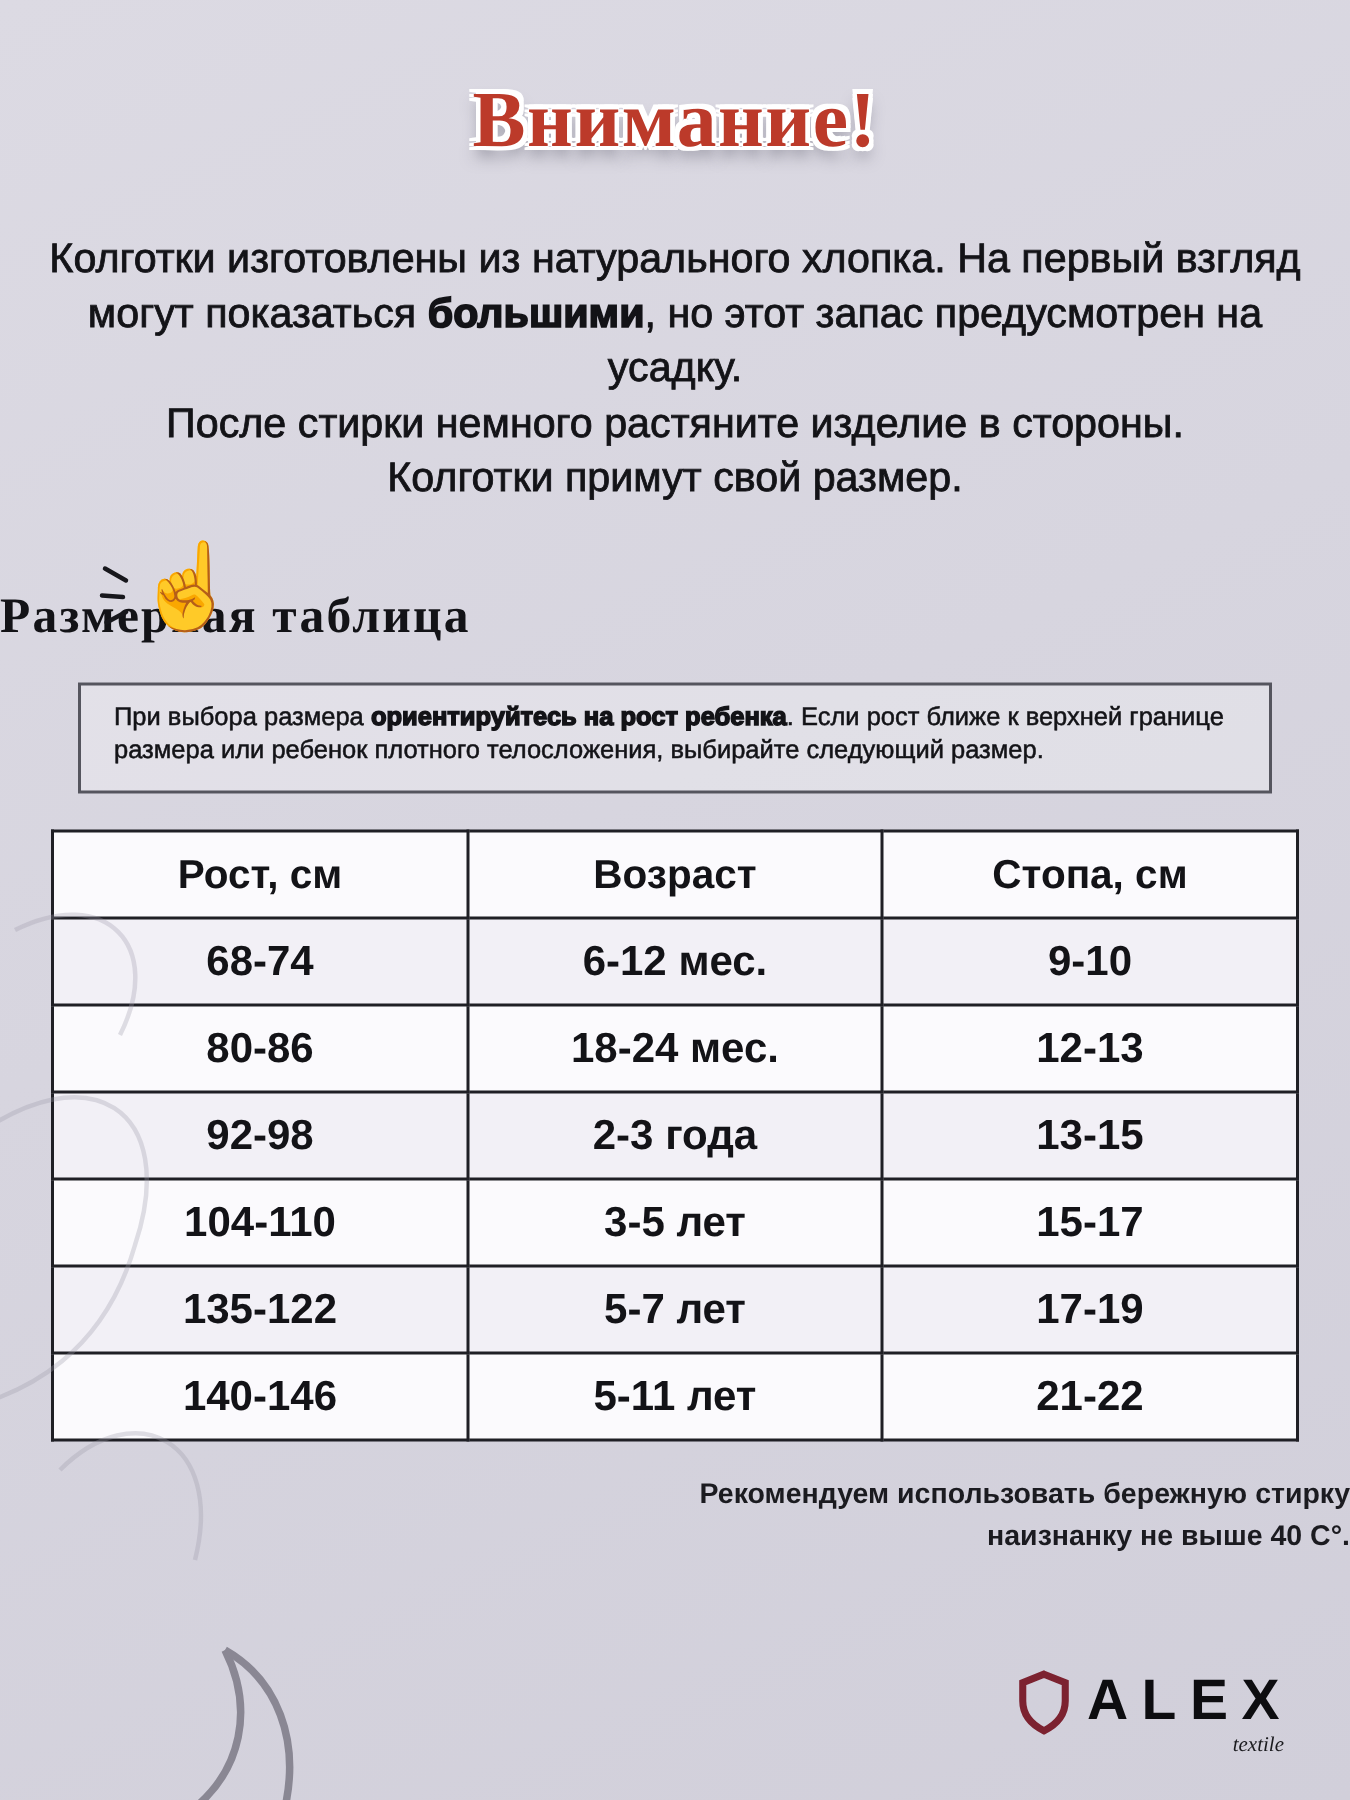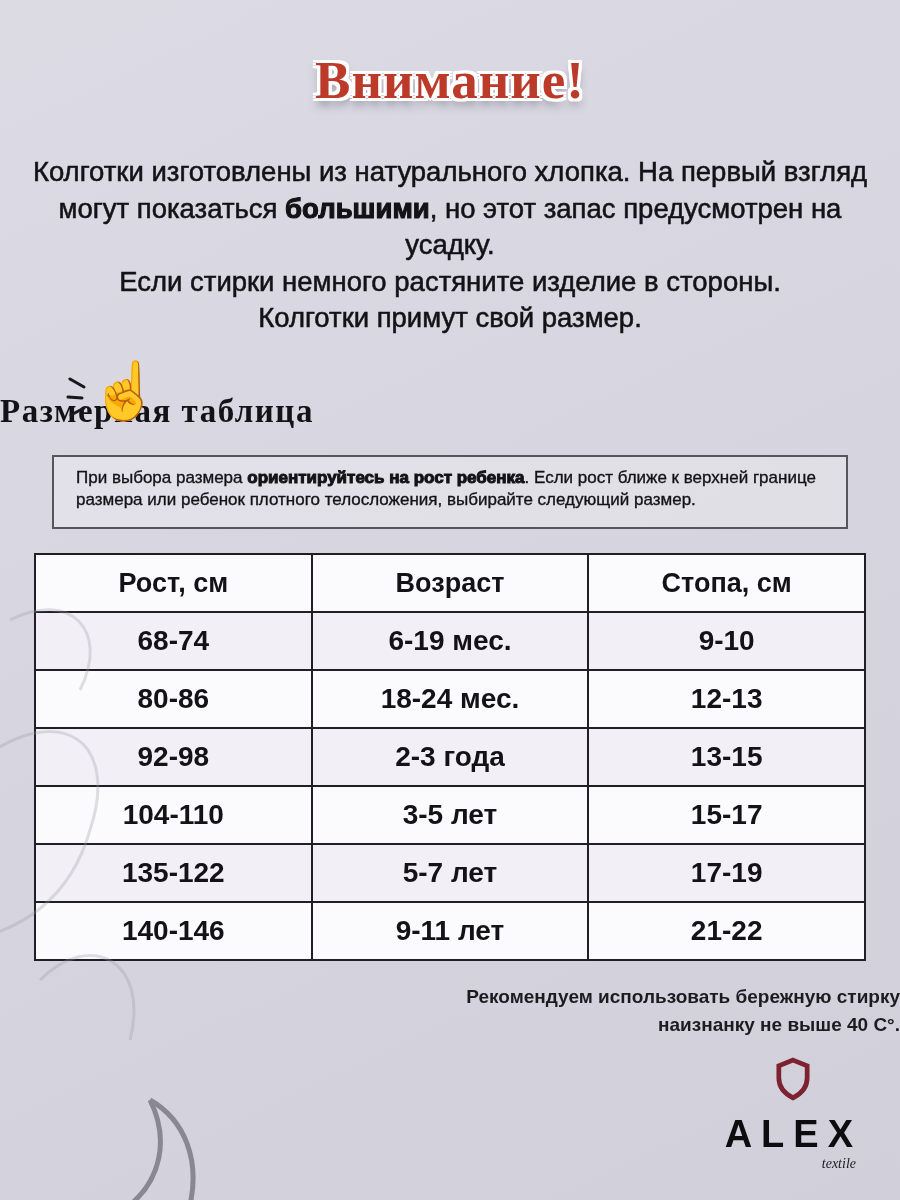--- a/index.html
+++ b/index.html
@@ -60,21 +60,21 @@
   tbody tr:nth-child(odd){background:#f2f0f6;}
   tbody tr:nth-child(even){background:#fbfafd;}
 
   
   .care{
     margin-top:22px;text-align:right;font-size:19px;font-weight:700;
     line-height:1.45;color:#1b1b20;
   }
 
   
-  .logo{position:absolute;right:38px;bottom:30px;display:flex;align-items:center;gap:12px;flex-direction:column;}
+  .logo{position:absolute;right:38px;bottom:30px;display:flex;gap:12px;}
   .brand-text{position:relative;padding-bottom:14px;}
   .brand-name{
     font-size:38px;font-weight:700;letter-spacing:9px;color:#0d0d10;
     font-family:"Liberation Sans",sans-serif;
   }
   .brand-sub{
     position:absolute;right:6px;bottom:-2px;font-size:14px;font-style:italic;
     font-family:"Liberation Serif",serif;color:#1a1a1e;
   }
 </style>
@@ -92,21 +92,21 @@
     <g fill="none" stroke="#4e4b59" stroke-width="5" opacity="0.55">
       <path d="M150 1100 C 170 1140, 160 1180, 130 1205"></path>
       <path d="M150 1100 C 185 1120, 200 1160, 190 1205"></path>
     </g>
   </svg>
 
   <div class="title">Внимание!</div>
 
   <div class="intro">
     <div><span>Колготки изготовлены из натурального хлопка. На первый взгляд могут показаться </span><b>большими</b><span>, но этот запас предусмотрен на усадку.</span></div>
-    <div>Если стирки немного растяните изделие в стороны.</div>
+    <div>После стирки немного растяните изделие в стороны.</div>
     <div>Колготки примут свой размер.</div>
   </div>
 
   <div class="heading-row">
     <div class="hand">
       <svg width="30" height="56" viewBox="0 0 30 56">
         <g stroke="#17171c" stroke-width="3" stroke-linecap="round" fill="none">
           <line x1="4" y1="8" x2="18" y2="16"></line>
           <line x1="2" y1="26" x2="16" y2="27"></line>
           <line x1="5" y1="44" x2="18" y2="37"></line>
@@ -126,21 +126,21 @@
       <thead>
         <tr>
           <th>Рост, см</th>
           <th>Возраст</th>
           <th>Стопа, см</th>
         </tr>
       </thead>
       <tbody>
         <tr>
           <td>68-74</td>
-          <td>6-19 мес.</td>
+          <td>6-12 мес.</td>
           <td>9-10</td>
         </tr>
         <tr>
           <td>80-86</td>
           <td>18-24 мес.</td>
           <td>12-13</td>
         </tr>
         <tr>
           <td>92-98</td>
           <td>2-3 года</td>
@@ -151,21 +151,21 @@
           <td>3-5 лет</td>
           <td>15-17</td>
         </tr>
         <tr>
           <td>135-122</td>
           <td>5-7 лет</td>
           <td>17-19</td>
         </tr>
         <tr>
           <td>140-146</td>
-          <td>9-11 лет</td>
+          <td>5-11 лет</td>
           <td>21-22</td>
         </tr>
       </tbody>
     </table>
   </div>
 
   <div class="care">
     <div>Рекомендуем использовать бережную стирку</div>
     <div>наизнанку не выше 40 C°.</div>
   </div>

